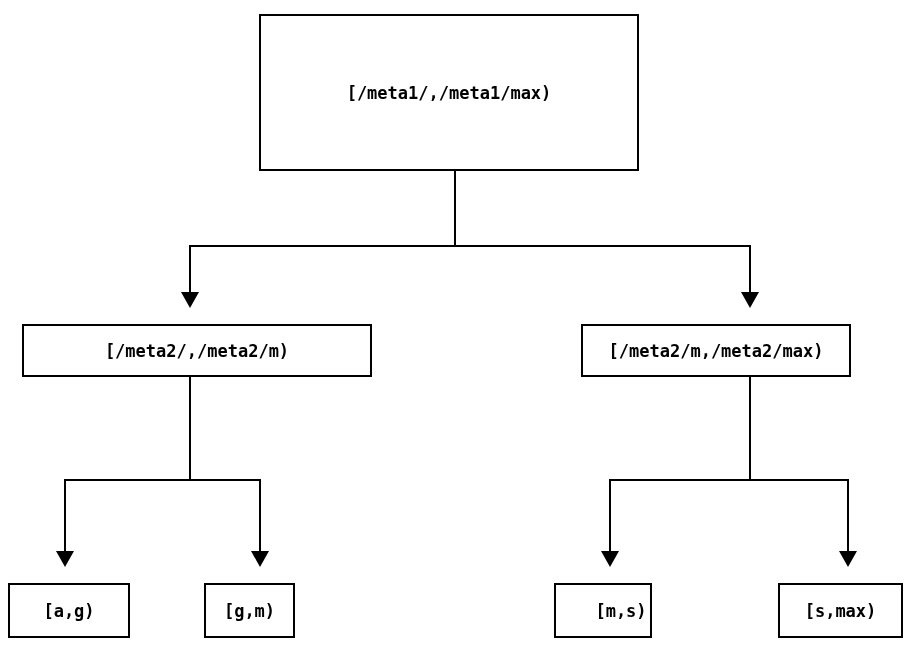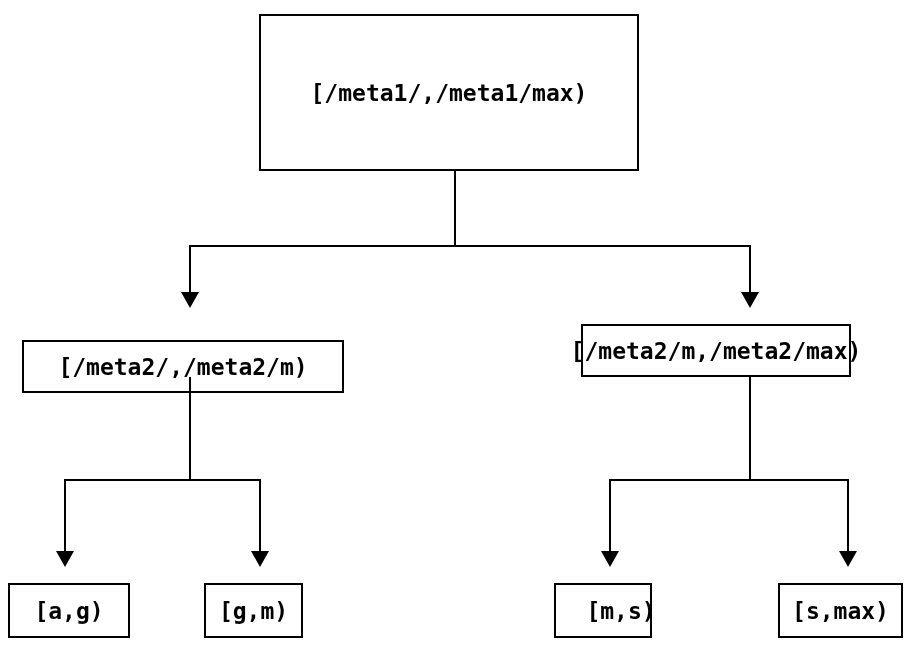--- a/index.html
+++ b/index.html
@@ -5,34 +5,34 @@
   html,body{margin:0;padding:0;}
   body{
     width:912px;height:652px;background:#ffffff;
     font-family:"DejaVu Sans Mono","Liberation Mono",monospace;
   }
   .canvas{position:relative;width:912px;height:652px;background:#ffffff;overflow:hidden;}
   .node{
     position:absolute;box-sizing:border-box;
     border:2px solid #000000;background:#ffffff;color:#000000;
     display:flex;align-items:center;justify-content:center;
-    font-size:23px;font-weight:bold;white-space:nowrap;
+    font-size:17px;font-weight:bold;white-space:nowrap;
   }
   .line{position:absolute;background:#000000;}
   .arrow{
     position:absolute;width:0;height:0;
     border-left:9px solid transparent;border-right:9px solid transparent;
     border-top:16px solid #000000;
   }
   
   #n-root      {left:259px;top:14px; width:380px;height:157px;}
-  #n-mid-left  {left:22px; top:340px;width:322px;height:53px;}
+  #n-mid-left  {left:22px; top:324px;width:350px;height:53px;}
   #n-mid-right {left:581px;top:324px;width:270px;height:53px;}
   #n-leaf-ag   {left:8px;  top:583px;width:122px; height:55px;}
-  #n-leaf-gm   {left:204px;top:583px;width:99px; height:55px;}
+  #n-leaf-gm   {left:204px;top:583px;width:91px; height:55px;}
   #n-leaf-ms   {left:554px;top:583px;width:98px; height:55px;padding-left:36px;}
   #n-leaf-smax {left:778px;top:583px;width:125px;height:55px;text-align:right;}
   
   #l-trunk      {left:454px;top:170px;width:2px;height:77px;}
   #l-h1         {left:189px;top:245px;width:562px;height:2px;}
   #l-drop1-l    {left:189px;top:245px;width:2px;height:48px;}
   #l-drop1-r    {left:749px;top:245px;width:2px;height:48px;}
   #a1-l         {left:181px;top:292px;}
   #a1-r         {left:741px;top:292px;}
   

